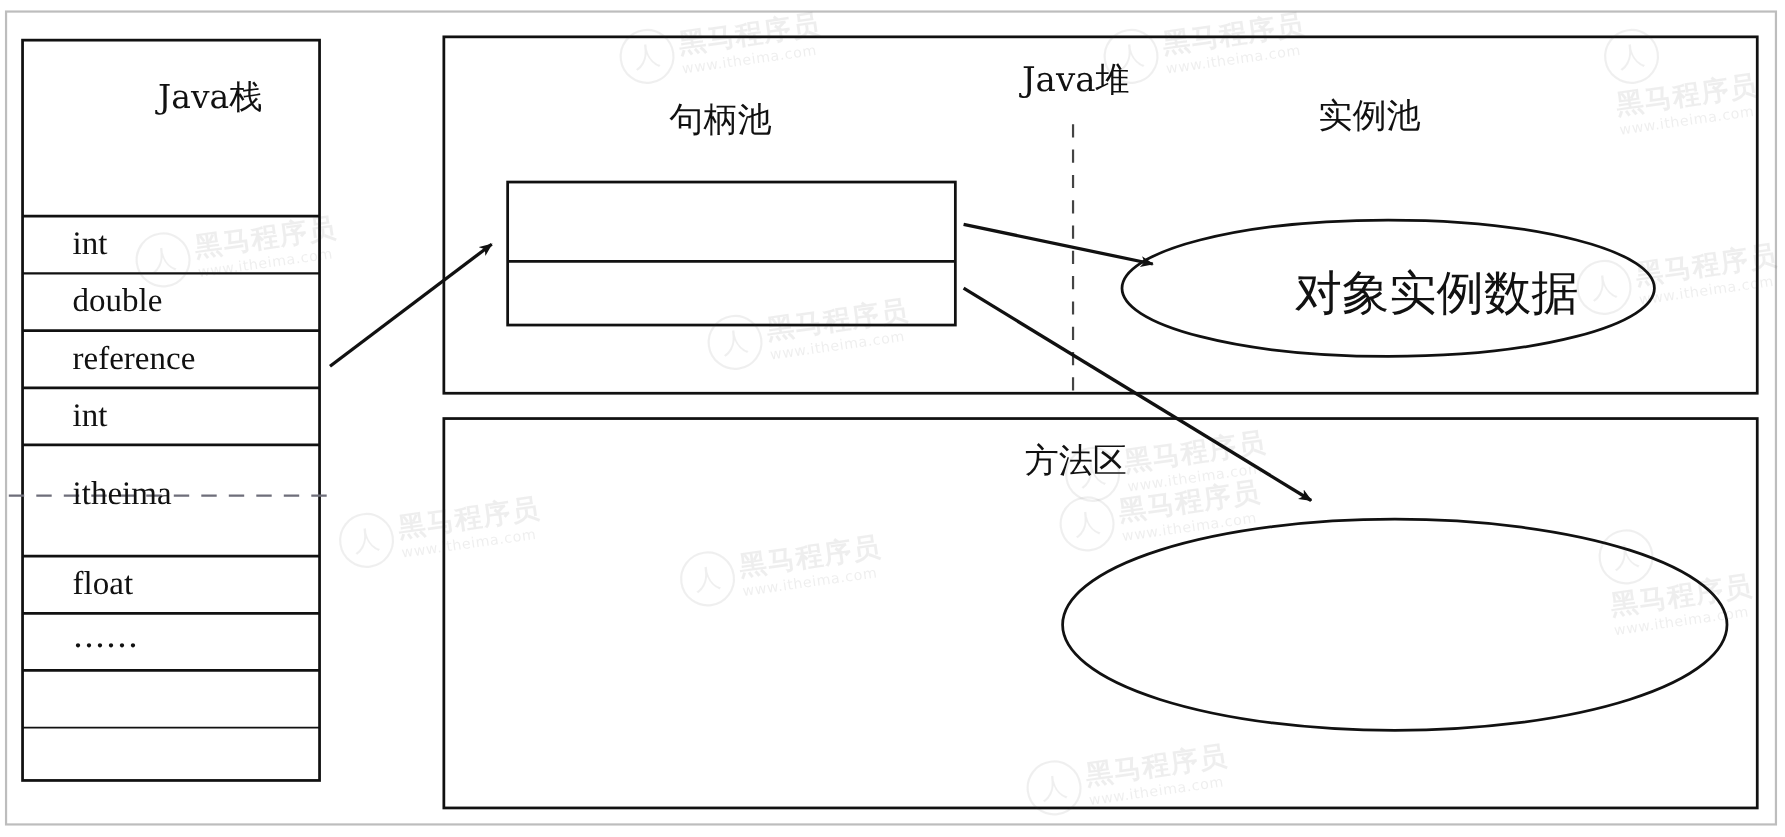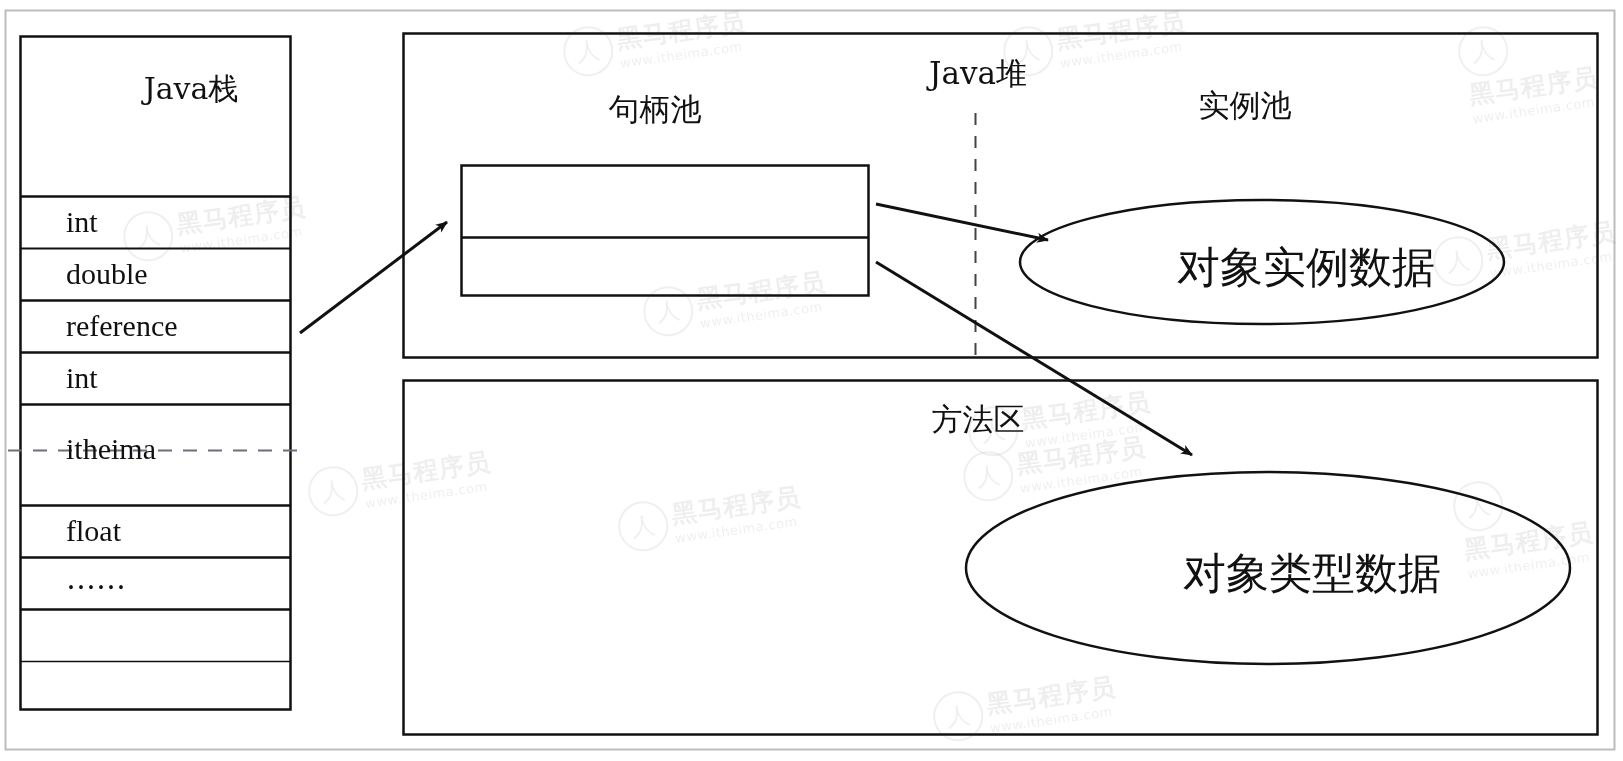--- a/index.html
+++ b/index.html
@@ -130,21 +130,20 @@
   <div class="label stack-cell" style="left:66px; top:670px;"></div>
 
   <div class="label center cjk section-title" style="left:978px; top:56px;">Java堆</div>
   <div class="label center cjk section-title" style="left:655px; top:92px;">句柄池</div>
   <div class="label center cjk section-title" style="left:1245px; top:88px;">实例池</div>
 
 
   <div class="label center cjk ellipse-text" style="left:1262px; top:243px;">对象实例数据</div>
 
   <div class="label center cjk section-title" style="left:978px; top:402px;">方法区</div>
-  <div class="label center cjk ellipse-text" style="left:1268px; top:549px;">对象类型数据</div>
 
   <div class="wm" style="left:120px; top:215px;">
     <span class="wm-badge"></span><span class="wm-txt"><span class="wm-cn">黑马程序员</span><span class="wm-url">www.itheima.com</span></span>
   </div>
   <div class="wm" style="left:305px; top:470px;">
     <span class="wm-badge"></span><span class="wm-txt"><span class="wm-cn">黑马程序员</span><span class="wm-url">www.itheima.com</span></span>
   </div>
   <div class="wm" style="left:560px; top:30px;">
     <span class="wm-badge"></span><span class="wm-txt"><span class="wm-cn">黑马程序员</span><span class="wm-url">www.itheima.com</span></span>
   </div>

